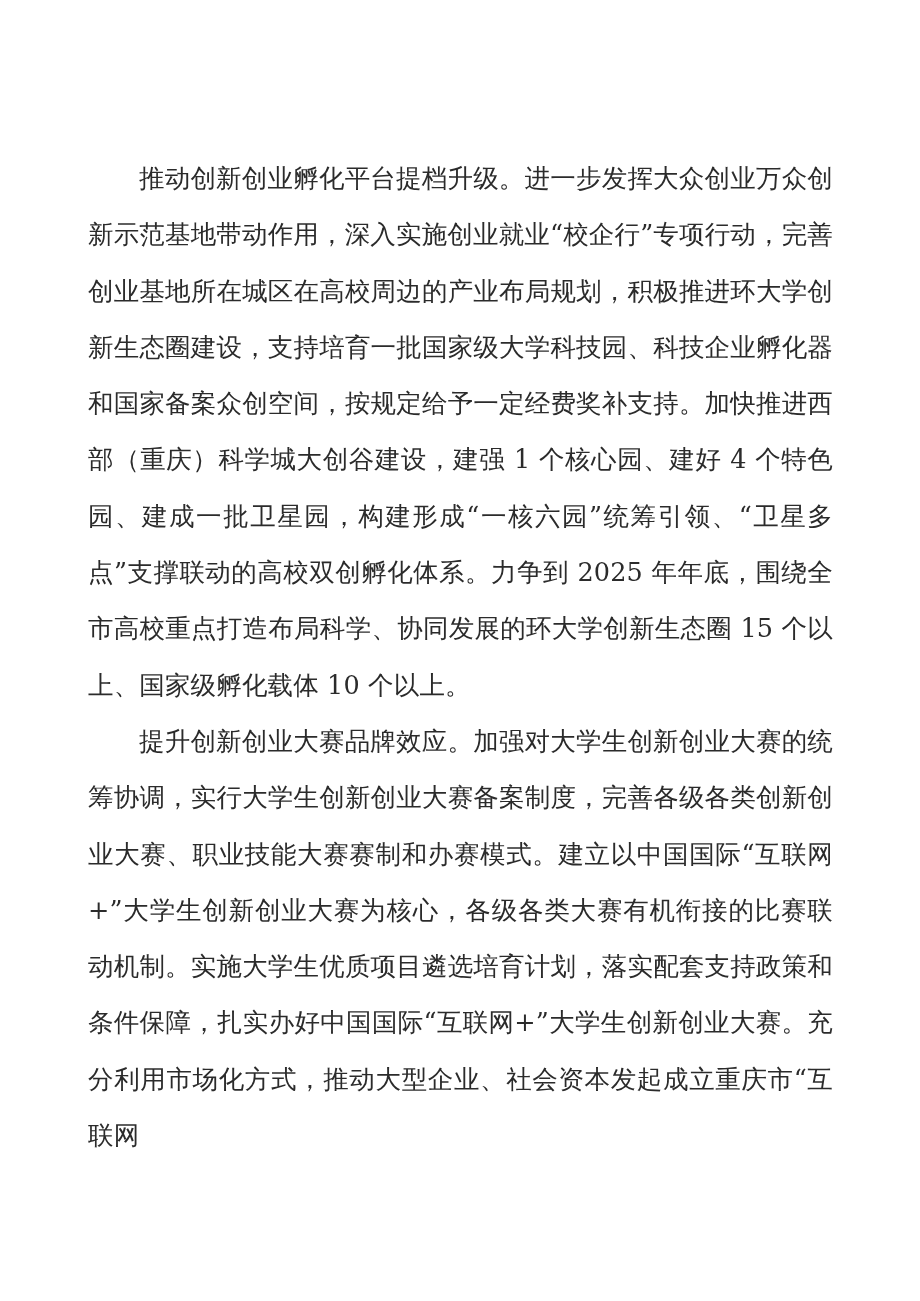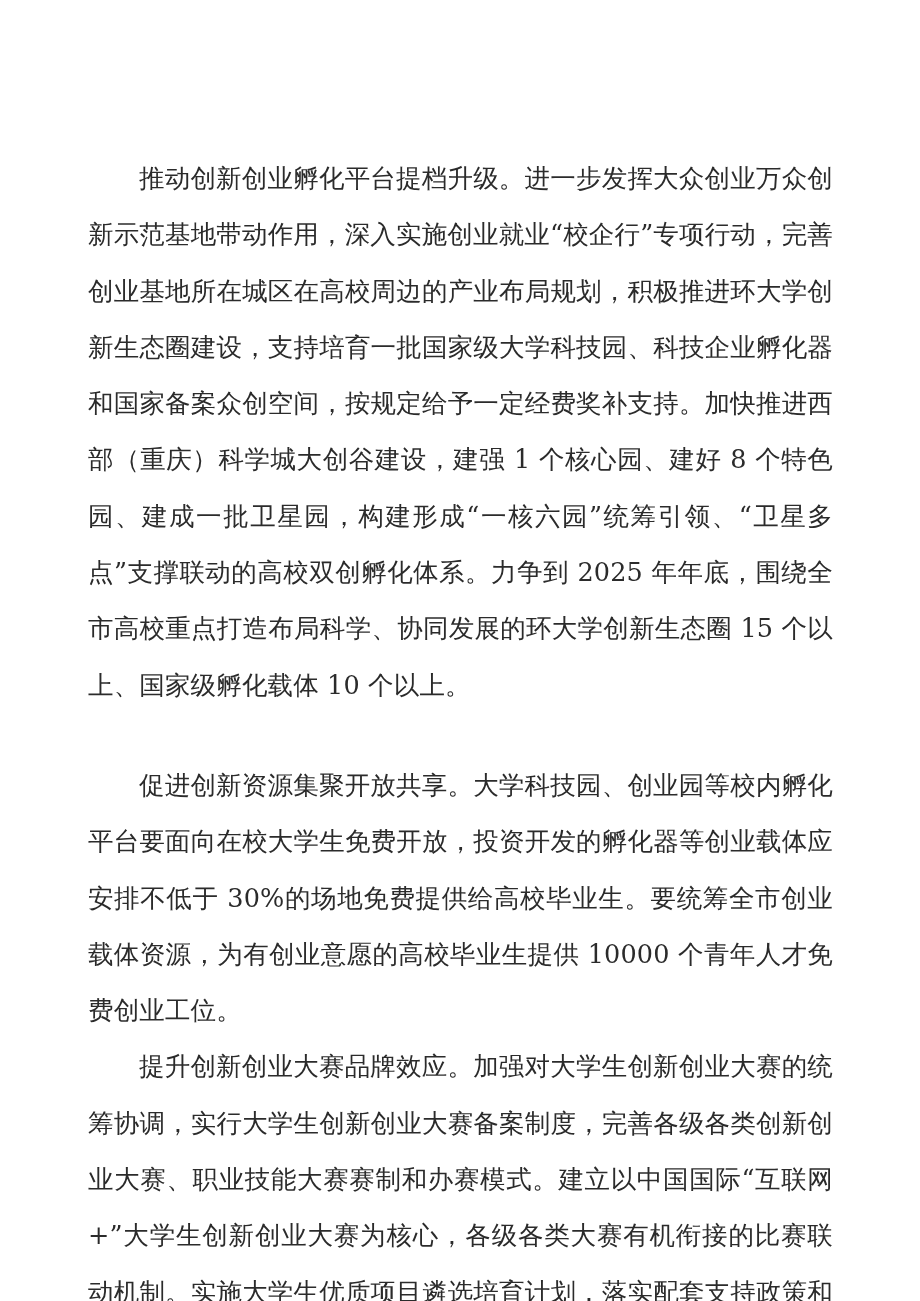--- a/index.html
+++ b/index.html
@@ -46,20 +46,19 @@
   .para.gap-before {
     margin-top: 44px;
   }
 </style>
 </head>
 <body>
 
 <div class="page">
   <div class="content">
 
-    <p class="para indent">推动创新创业孵化平台提档升级。进一步发挥大众创业万众创新示范基地带动作用，深入实施创业就业“校企行”专项行动，完善创业基地所在城区在高校周边的产业布局规划，积极推进环大学创新生态圈建设，支持培育一批国家级大学科技园、科技企业孵化器和国家备案众创空间，按规定给予一定经费奖补支持。加快推进西部（重庆）科学城大创谷建设，建强 1 个核心园、建好 8 个特色园、建成一批卫星园，构建形成“一核六园”统筹引领、“卫星多点”支撑联动的高校双创孵化体系。力争到 2025 年年底，围绕全市高校重点打造布局科学、协同发展的环大学创新生态圈 15 个以上、国家级孵化载体 10 个以上。</p>
+    <p class="para indent">推动创新创业孵化平台提档升级。进一步发挥大众创业万众创新示范基地带动作用，深入实施创业就业“校企行”专项行动，完善创业基地所在城区在高校周边的产业布局规划，积极推进环大学创新生态圈建设，支持培育一批国家级大学科技园、科技企业孵化器和国家备案众创空间，按规定给予一定经费奖补支持。加快推进西部（重庆）科学城大创谷建设，建强 1 个核心园、建好 4 个特色园、建成一批卫星园，构建形成“一核六园”统筹引领、“卫星多点”支撑联动的高校双创孵化体系。力争到 2025 年年底，围绕全市高校重点打造布局科学、协同发展的环大学创新生态圈 15 个以上、国家级孵化载体 10 个以上。</p>
 
-    <p class="para indent gap-before">促进创新资源集聚开放共享。大学科技园、创业园等校内孵化平台要面向在校大学生免费开放，投资开发的孵化器等创业载体应安排不低于 30%的场地免费提供给高校毕业生。要统筹全市创业载体资源，为有创业意愿的高校毕业生提供 10000 个青年人才免费创业工位。</p>
 
     <p class="para indent">提升创新创业大赛品牌效应。加强对大学生创新创业大赛的统筹协调，实行大学生创新创业大赛备案制度，完善各级各类创新创业大赛、职业技能大赛赛制和办赛模式。建立以中国国际“互联网+”大学生创新创业大赛为核心，各级各类大赛有机衔接的比赛联动机制。实施大学生优质项目遴选培育计划，落实配套支持政策和条件保障，扎实办好中国国际“互联网+”大学生创新创业大赛。充分利用市场化方式，推动大型企业、社会资本发起成立重庆市“互联网</p>
 
   </div>
 </div>
 
 </body></html>

